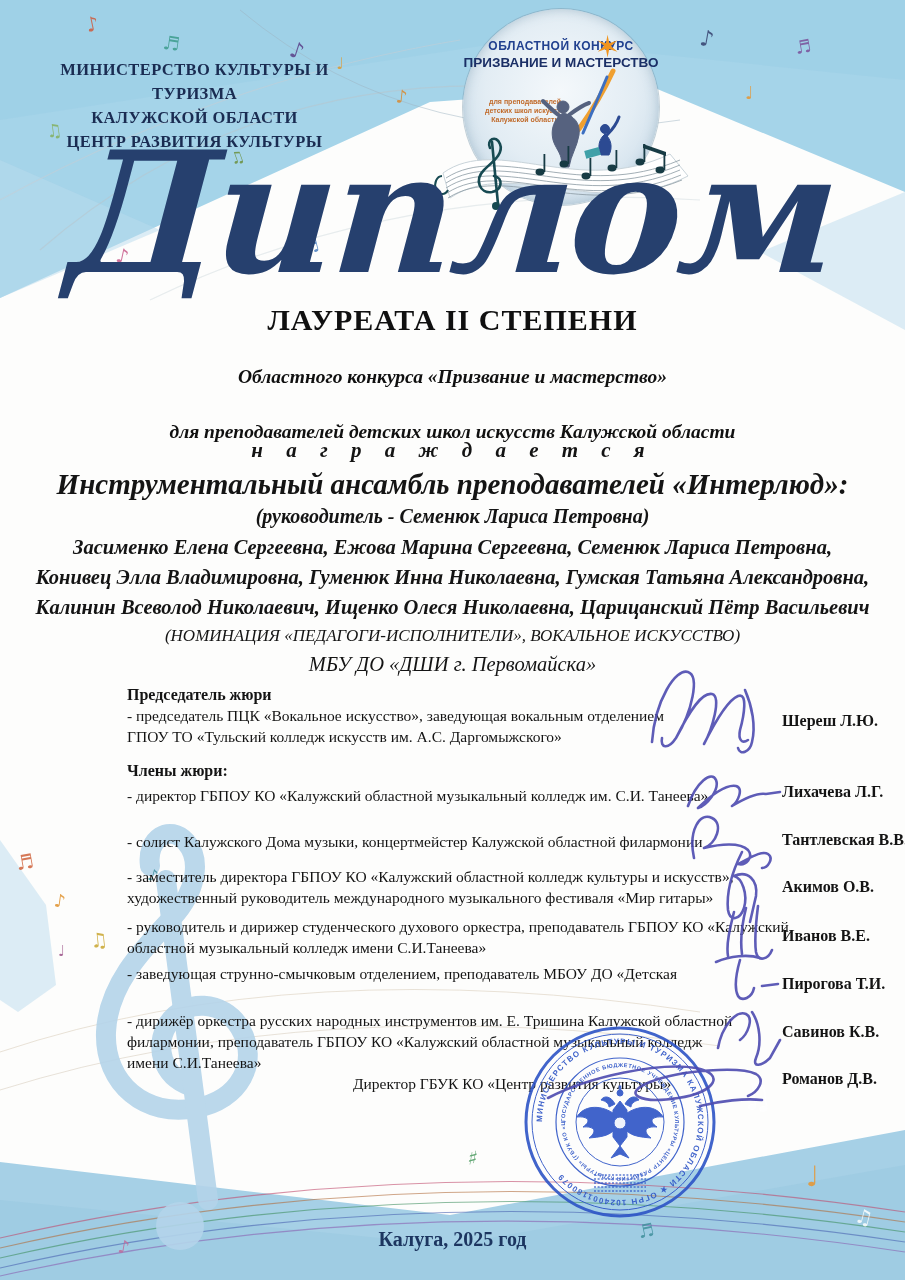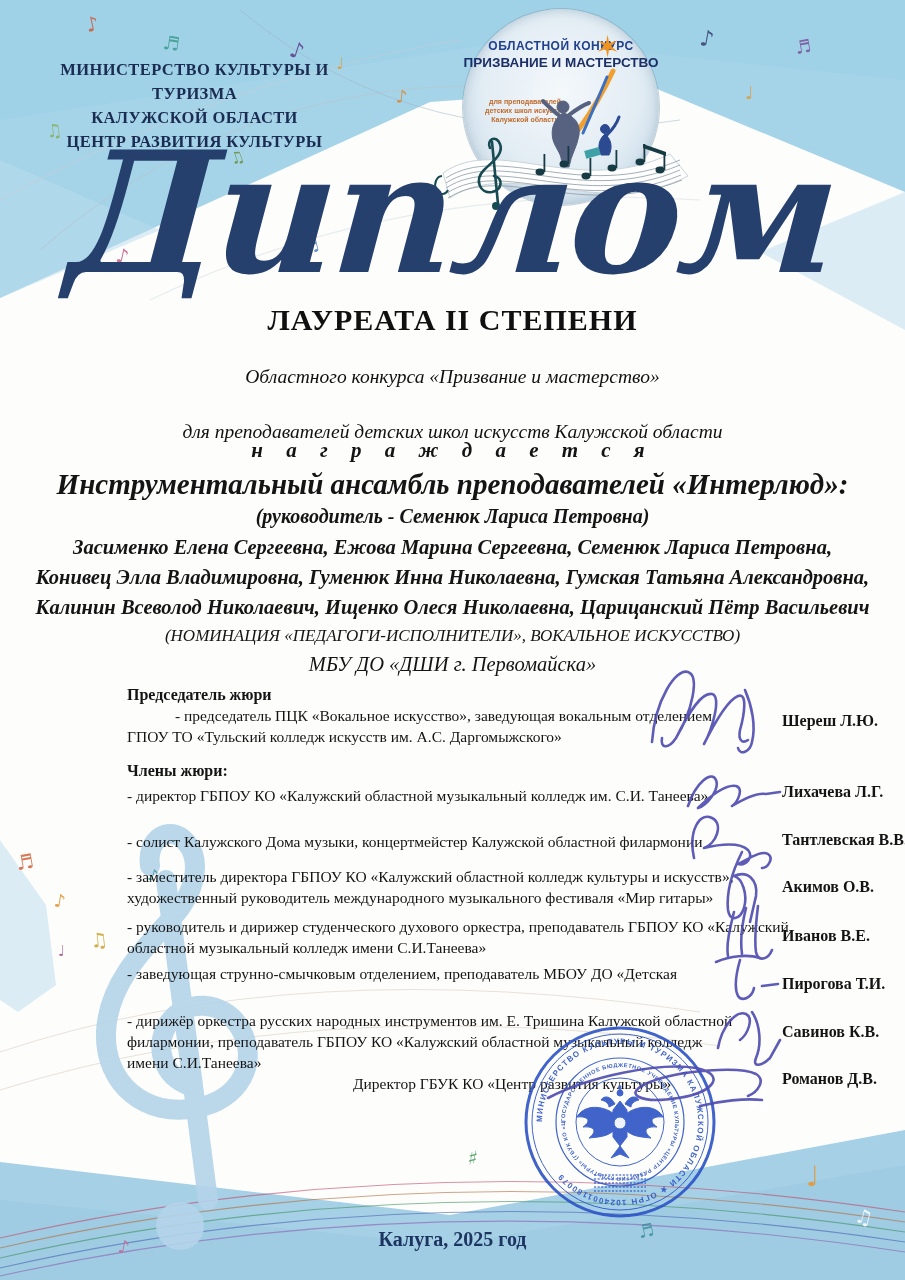--- a/index.html
+++ b/index.html
@@ -7,21 +7,21 @@
         font-family:"Liberation Serif","DejaVu Serif",serif;color:#141414;}
   .abs{position:absolute;}
   svg{display:block;}
   
   .cline{position:absolute;left:0;width:905px;text-align:center;white-space:nowrap;z-index:3;}
   .org-header{position:absolute;left:22px;top:58px;width:345px;text-align:center;z-index:3;
               font-weight:bold;font-size:16.5px;line-height:24px;color:#1a2c52;letter-spacing:.4px;}
   .title-script{top:128px;font-family:"DejaVu Serif",serif;font-style:italic;font-weight:bold;
                 font-size:168px;line-height:170px;color:#26406e;letter-spacing:-4px;transform:skewX(-4deg);}
   .award{top:303px;font-weight:bold;font-size:30px;letter-spacing:1px;color:#101010;}
-  .comp{font-weight:normal;font-style:italic;font-size:19.5px;color:#101010;}
+  .comp{font-weight:bold;font-style:italic;font-size:19.5px;color:#101010;}
   .awarded{top:438px;font-weight:bold;font-style:italic;font-size:21px;letter-spacing:9px;}
   .recipient{top:468px;font-weight:bold;font-style:italic;font-size:29px;}
   .leader{top:505px;font-weight:bold;font-style:italic;font-size:20px;}
   .member-line{font-weight:bold;font-style:italic;font-size:20.5px;}
   .nomination{top:626px;font-weight:normal;font-style:italic;font-size:17px;}
   .school{top:653px;font-style:italic;font-size:20.5px;}
   .jtext{position:absolute;left:127px;font-size:15.5px;line-height:21px;white-space:nowrap;z-index:3;}
   .jhead{font-weight:bold;font-size:16px;}
   .jname{position:absolute;left:782px;font-weight:bold;font-size:16px;white-space:nowrap;z-index:3;text-align:center;}
   .director-label{position:absolute;left:353px;top:1075px;font-size:15.5px;white-space:nowrap;z-index:3;}
@@ -175,21 +175,21 @@
   <div class="cline awarded">н а г р а ж д а е т с я</div>
   <div class="cline recipient">Инструментальный ансамбль преподавателей «Интерлюд»:</div>
   <div class="cline leader">(руководитель - Семенюк Лариса Петровна)</div>
   <div class="cline member-line" style="top:536px;">Засименко Елена Сергеевна, Ежова Марина Сергеевна, Семенюк Лариса Петровна,</div>
   <div class="cline member-line" style="top:566px;">Конивец Элла Владимировна, Гуменюк Инна Николаевна, Гумская Татьяна Александровна,</div>
   <div class="cline member-line" style="top:596px;">Калинин Всеволод Николаевич, Ищенко Олеся Николаевна, Царицанский Пётр Васильевич</div>
   <div class="cline nomination">(НОМИНАЦИЯ «ПЕДАГОГИ-ИСПОЛНИТЕЛИ», ВОКАЛЬНОЕ ИСКУССТВО)</div>
   <div class="cline school">МБУ ДО «ДШИ г. Первомайска»</div>
 
   <div class="jtext jhead" style="top:684px;">Председатель жюри</div>
-  <div class="jtext" style="top:705px;margin-left:48px;">- председатель ПЦК «Вокальное искусство», заведующая вокальным отделением</div>
+  <div class="jtext" style="top:705px;">- председатель ПЦК «Вокальное искусство», заведующая вокальным отделением</div>
   <div class="jtext" style="top:726px;">ГПОУ ТО «Тульский колледж искусств им. А.С. Даргомыжского»</div>
   <div class="jname" style="top:712px;">Шереш Л.Ю.</div>
 
   <div class="jtext jhead" style="top:760px;">Члены жюри:</div>
 
   <div class="jtext" style="top:785px;">- директор ГБПОУ КО «Калужский областной музыкальный колледж им. С.И. Танеева»</div>
   <div class="jname" style="top:783px;">Лихачева Л.Г.</div>
 
   <div class="jtext" style="top:831px;">- солист Калужского Дома музыки, концертмейстер Калужской областной филармонии</div>
   <div class="jname" style="top:831px;">Тантлевская В.В.</div>

